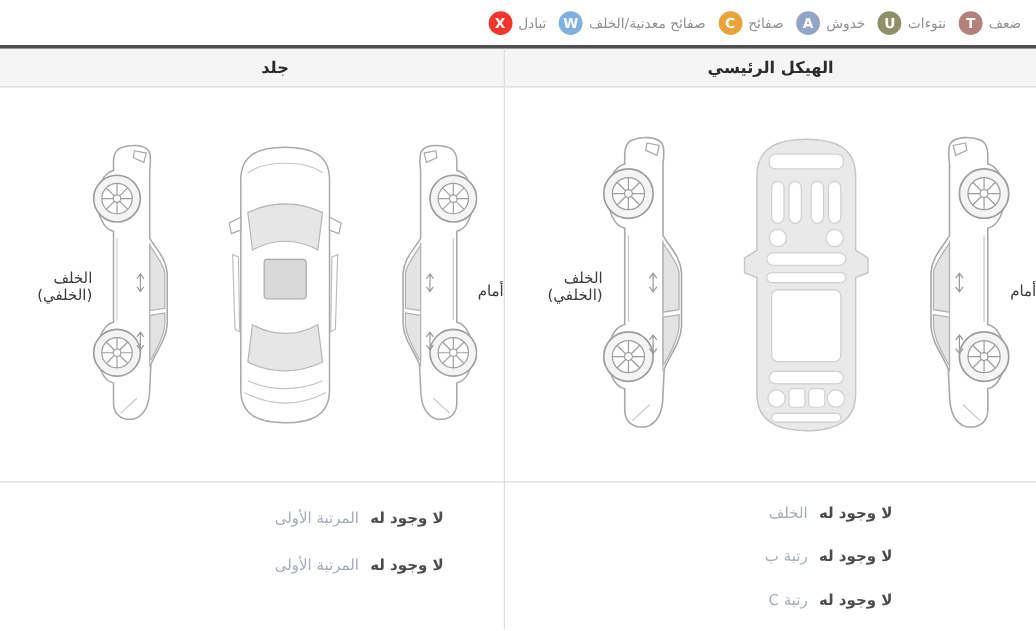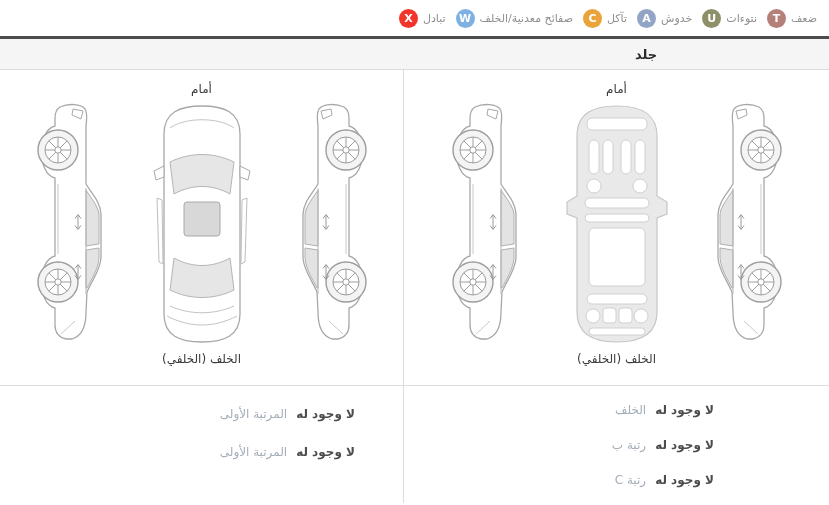--- a/index.html
+++ b/index.html
@@ -28,21 +28,21 @@
   .col-leather { width:403px; }
   .hdr-row { display:flex; direction:rtl; background:#f5f5f5; border-bottom:1px solid #ddd; }
   .hdr-cell {
     height:30px; display:flex; align-items:center; justify-content:center;
     font-size:13px; font-weight:bold; color:#2b2b2b;
   }
   .hdr-main { width:426px; border-left:1px solid #ddd; }
   .hdr-leather { width:403px;padding-left:37px; }
   .diagram-cell {
     height:316px; border-bottom:1px solid #ddd;
-    display:flex; flex-direction:column; align-items:center;
+    display:flex; flex-direction:row; align-items:center;
   }
   .dir-label { font-size:12px; color:#3b3b3b; }
   .front-label { margin-top:12px; margin-bottom:2px; }
   .rear-label  { margin-top:2px; }
   .car-svg { width:330px; height:252px; display:block; }
   
   .status-cell { height:117px; overflow:hidden; }
   .status-row { display:flex; align-items:baseline; gap:9px; font-size:12px; line-height:20px; }
   .col-main .status-row    { padding-right:115px; }
   .col-leather .status-row { padding-right:48px; }
@@ -123,36 +123,37 @@
   </div>
   <div class="legend-item">
     <span class="legend-label">نتوءات</span>
     <span class="lg-circle" style="background: rgb(141, 144, 104);">U</span>
   </div>
   <div class="legend-item">
     <span class="legend-label">خدوش</span>
     <span class="lg-circle" style="background: rgb(146, 165, 198);">A</span>
   </div>
   <div class="legend-item">
-    <span class="legend-label">تآكل</span>
+    <span class="legend-label">صفائح</span>
     <span class="lg-circle" style="background: rgb(233, 163, 58);">C</span>
   </div>
   <div class="legend-item">
     <span class="legend-label">صفائح معدنية/الخلف</span>
     <span class="lg-circle" style="background: rgb(127, 176, 227);">W</span>
   </div>
   <div class="legend-item">
     <span class="legend-label">تبادل</span>
     <span class="lg-circle" style="background: rgb(242, 53, 43);">X</span>
   </div>
 </div>
 
 <div class="top-divider"></div>
 
 <div class="hdr-row">
+  <div class="hdr-cell hdr-main">الهيكل الرئيسي</div>
   <div class="hdr-cell hdr-leather">جلد</div>
 </div>
 
 <div class="cols">
 
   <div class="col-main">
     <div class="diagram-cell">
       <div class="dir-label front-label">أمام</div>
       <svg class="car-svg" viewBox="0 0 330 252">
         <use href="#sidecar" transform="translate(4,6)"></use>

